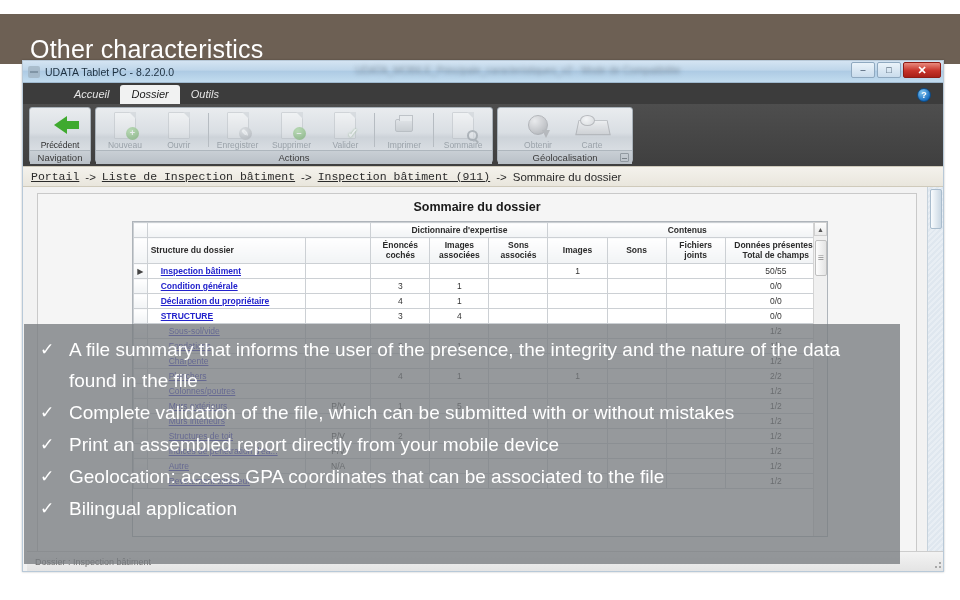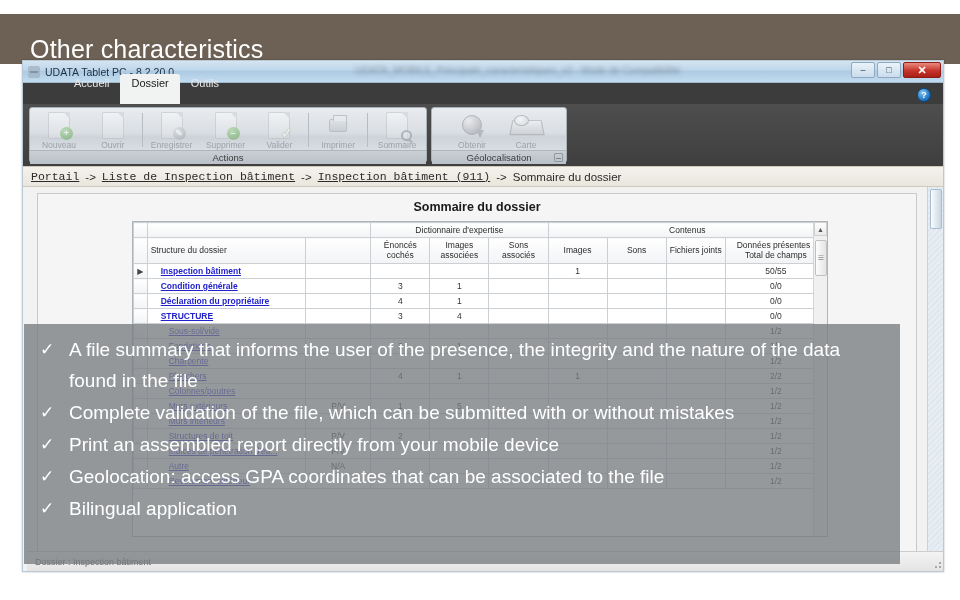--- a/index.html
+++ b/index.html
@@ -64,21 +64,21 @@
     background: linear-gradient(to bottom,#e98b7e,#c7332a 55%,#a82018);
     border-color:#8e1b14; color:#fff; font-size: 11px; font-weight:bold;
   }
 
   
   .ribbon-tabs {
     height: 21px; background: #3c3c3c; display: flex; align-items: flex-end;
     padding-left: 40px; position: relative;
   }
   .ribbon-tab {
-    font-size: 11px; color: #e6e6e6; padding: 3px 11px 15px 11px;
+    font-size: 11px; color: #e6e6e6; padding: 3px 11px 4px 11px; font-style: italic;
   }
   .ribbon-tab.active {
     background: #f1f2f2; color: #1a1a1a;
     border-radius: 3px 3px 0 0;
   }
   .help-icon-wrap { position: absolute; right: 12px; bottom: 2px; }
   .help-icon {
     width: 14px; height: 14px; border-radius: 50%;
     background: radial-gradient(circle at 35% 28%, #7fc4ef, #1b6fc0 72%, #0d4d8e);
     border: 1px solid #0c4b86;
@@ -214,21 +214,21 @@
   }
   table.summary {
     width: 100%; border-collapse: collapse; font-size: 8.5px; color: #333;
     table-layout: fixed;
   }
   table.summary th, table.summary td {
     border: 1px solid #ccd0d4; padding: 2px 3px; vertical-align: middle;
   }
   table.summary thead th {
     background: linear-gradient(to bottom,#ffffff,#f1f3f5);
-    font-weight: normal; color: #2b2b2b; text-align: center;
+    font-weight: bold; color: #2b2b2b; text-align: center;
   }
   th.group-head { height: 14px; }
   th.sub-head { height: 26px; line-height: 9.5px; }
   td.rowmark { width: 13px; text-align:center; color:#444; font-size:8px;
                background: linear-gradient(to bottom,#ffffff,#f1f3f5); }
   td.name { text-align: left; }
   td.num  { text-align: center; }
   .lnk { color: #2222cc; text-decoration: underline; font-weight: bold; }
   .lnk.lvl1 { padding-left: 10px; margin-top: 8px; }
   .lnk.lvl2 { padding-left: 10px; }
@@ -322,20 +322,31 @@
       <div class="ribbon-tab">Accueil</div>
       <div class="ribbon-tab active">Dossier</div>
       <div class="ribbon-tab">Outils</div>
       <div class="help-icon-wrap">
         <div class="help-icon">?</div>
       </div>
     </div>
 
     <div class="ribbon">
 
+      <div class="rgroup" style="width:62px">
+        <div class="items" style="justify-content:center">
+          <div class="rbtn enabled" style="width:58px">
+            <div class="glyph">
+                <div class="arrow-left"></div>
+              </div>
+            <div class="lbl">Précédent</div>
+          </div>
+        </div>
+        <div class="gtitle">Navigation</div>
+      </div>
 
       <div class="rgroup" style="width:398px">
         <div class="items">
           <div class="rbtn">
             <div class="glyph">
               <div class="doc dim">
                   <span class="badge plus">+</span>
                 </div>
             </div>
             <div class="lbl">Nouveau</div>

